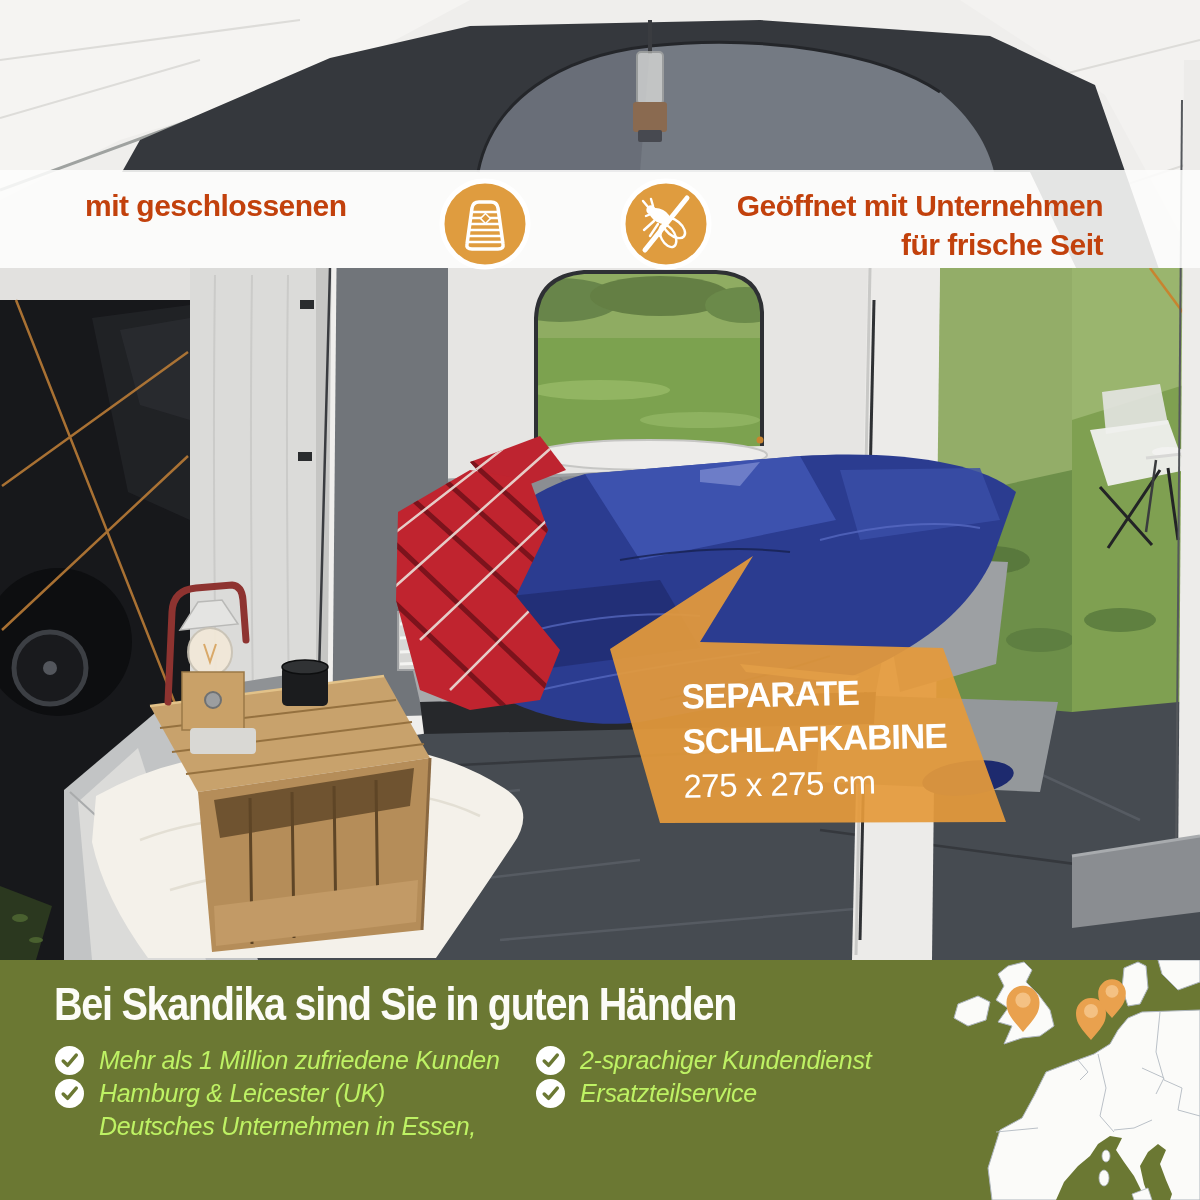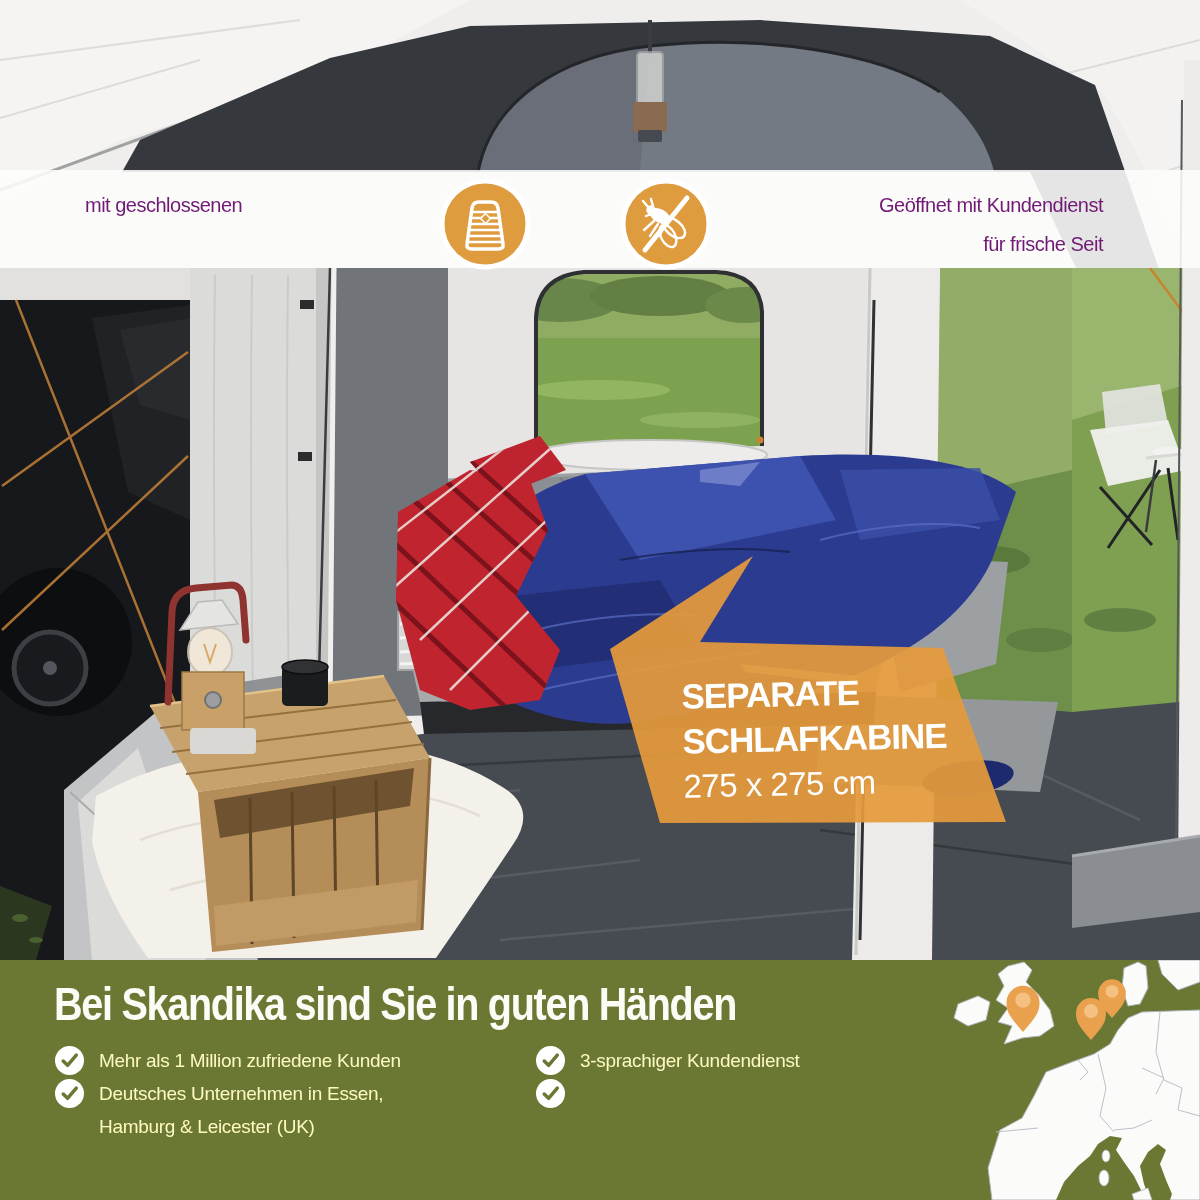--- a/index.html
+++ b/index.html
@@ -4,42 +4,42 @@
 <style>
   html,body{margin:0;padding:0;}
   body{width:1200px;height:1200px;overflow:hidden;background:#fff;
        font-family:"Liberation Sans",sans-serif;}
   .canvas{position:relative;width:1200px;height:1200px;}
   .scene{position:absolute;left:0;top:0;width:1200px;height:960px;display:block;}
 
   
   .band{position:absolute;left:0;top:170px;width:1200px;height:98px;
         background:rgba(253,253,252,0.88);}
-  .cap{position:absolute;top:16px;font-size:20px;line-height:39px;color:#701a75;
-       letter-spacing:-0.5px;font-weight:400;}
+  .cap{position:absolute;top:16px;font-size:30px;line-height:39px;color:#c2410c;
+       letter-spacing:-0.5px;font-weight:700;}
   .cap-left{left:85px;text-align:left;}
   .cap-right{right:97px;text-align:right;}
   .icon-badge{position:absolute;top:8px;width:92px;height:92px;}
   .badge1{left:439px;}
   .badge2{left:620px;}
 
   
   .footer{position:absolute;left:0;top:960px;width:1200px;height:240px;
           background:#6b7833;color:#fbfbf5;}
   .map{position:absolute;right:0;top:0;width:262px;height:240px;display:block;}
   .footer-heading{position:absolute;left:54px;top:20px;margin:0;font-size:46px;
           line-height:48px;font-weight:700;letter-spacing:-1.5px;color:#fcfcf7;
           transform:scaleX(0.86);transform-origin:left center;white-space:nowrap;}
   .benefits{position:absolute;top:84px;margin:0;padding:0;list-style:none;}
   .benefits-left{left:55px;width:475px;}
   .benefits-right{left:536px;width:420px;}
   .benefits li{display:flex;gap:15px;align-items:flex-start;}
   .check{flex:0 0 29px;width:29px;height:29px;margin-top:2px;}
   .check svg{display:block;}
-  .btxt{font-size:19px;line-height:33px;letter-spacing:-0.3px;color:#fef9c3;}
+  .btxt{font-size:25px;line-height:33px;letter-spacing:-0.3px;color:#bef264;font-style:italic;}
   .bl{display:block;}
   .bl:empty{display:none;}
 </style>
 </head>
 <body>
 
 <div class="canvas">
 
   <svg class="scene" viewBox="0 0 1200 960">
     <defs>
@@ -271,21 +271,21 @@
           <path d="M28,29 L23,23 M33,28 L31,21"></path>
           <path d="M34,43 L24,52 M38,46 L30,58 M44,44 L40,58 M36,34 L26,38"></path>
           <ellipse cx="54" cy="50" rx="13" ry="7.5" transform="rotate(40 54 50)"></ellipse>
           <ellipse cx="48" cy="58" rx="12" ry="7" transform="rotate(62 48 58)"></ellipse>
         </g>
         <line x1="67" y1="20" x2="25" y2="72" stroke="#ffffff" stroke-width="5" stroke-linecap="round"></line>
       </svg>
     </div>
 
     <div class="cap cap-right">
-      <div>Geöffnet mit Kundendienst</div>
+      <div>Geöffnet mit Unternehmen</div>
       <div>für frische Seit</div>
     </div>
   </div>
 
   <div class="footer">
 
     <svg class="map" viewBox="0 0 262 240">
       <g fill="#fbfbf9" stroke="#adb5bd" stroke-width="1">
         <path d="M20,44 L40,36 L52,42 L48,60 L30,66 L16,58 Z"></path>
         <path d="M70,6 L86,2 L94,10 L88,22 L100,34 L112,50 L116,66 L102,76 L84,78 L66,84 L74,66 L60,62 L70,48 L58,40 L66,26 L60,14 Z"></path>
@@ -346,42 +346,46 @@
         </span>
       </li>
       <li>
         <span class="check">
           <svg viewBox="0 0 30 30" width="29" height="29">
               <circle cx="15" cy="15" r="15" fill="#ffffff"></circle>
               <path d="M8.5,15.5 L13,20 L22,9.5" stroke="#6b7833" stroke-width="3.6" fill="none" stroke-linecap="round" stroke-linejoin="round"></path>
             </svg>
         </span>
         <span class="btxt">
+          <span class="bl">Hamburg &amp; Leicester (UK)</span>
           <span class="bl">Deutsches Unternehmen in Essen,</span>
-          <span class="bl">Hamburg &amp; Leicester (UK)</span>
         </span>
       </li>
     </ul>
 
     <ul class="benefits benefits-right">
       <li>
         <span class="check">
           <svg viewBox="0 0 30 30" width="29" height="29">
               <circle cx="15" cy="15" r="15" fill="#ffffff"></circle>
               <path d="M8.5,15.5 L13,20 L22,9.5" stroke="#6b7833" stroke-width="3.6" fill="none" stroke-linecap="round" stroke-linejoin="round"></path>
             </svg>
         </span>
         <span class="btxt">
-          <span class="bl">3-sprachiger Kundendienst</span>
+          <span class="bl">2-sprachiger Kundendienst</span>
         </span>
       </li>
       <li>
         <span class="check">
           <svg viewBox="0 0 30 30" width="29" height="29">
               <circle cx="15" cy="15" r="15" fill="#ffffff"></circle>
               <path d="M8.5,15.5 L13,20 L22,9.5" stroke="#6b7833" stroke-width="3.6" fill="none" stroke-linecap="round" stroke-linejoin="round"></path>
             </svg>
         </span>
+        <span class="btxt">
+          <span class="bl">Ersatzteilservice</span>
+
+        </span>
       </li>
     </ul>
   </div>
 
 </div>
 
 </body></html>

